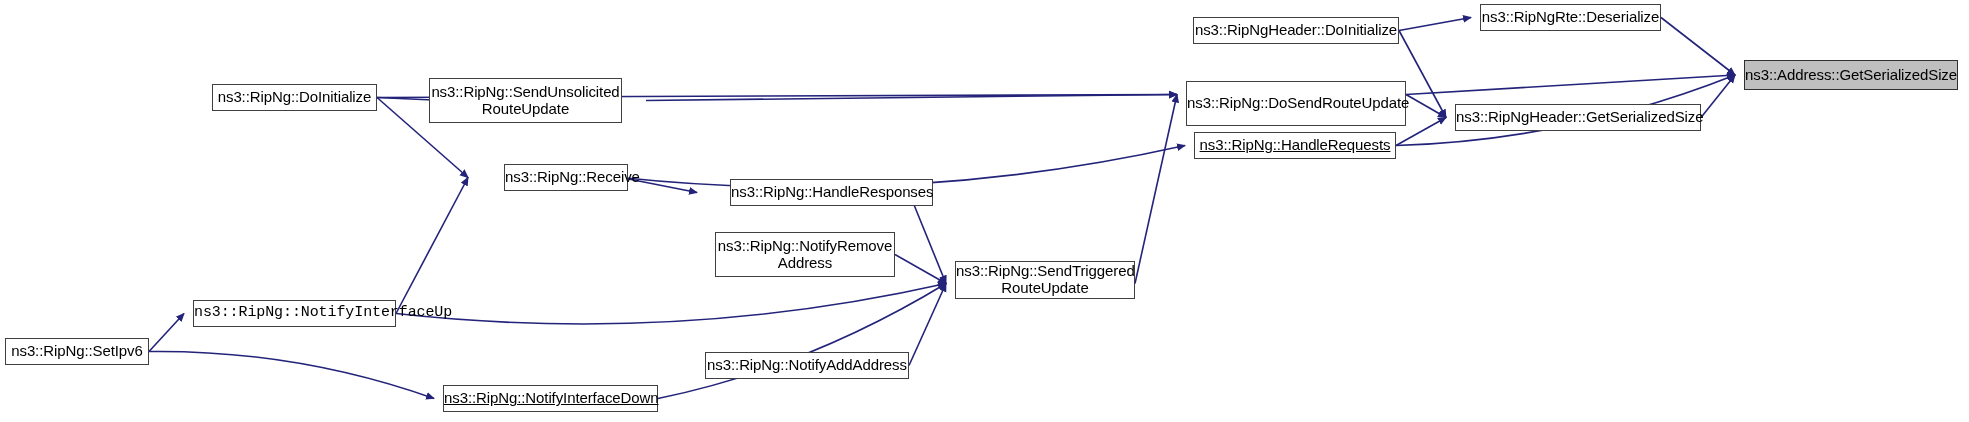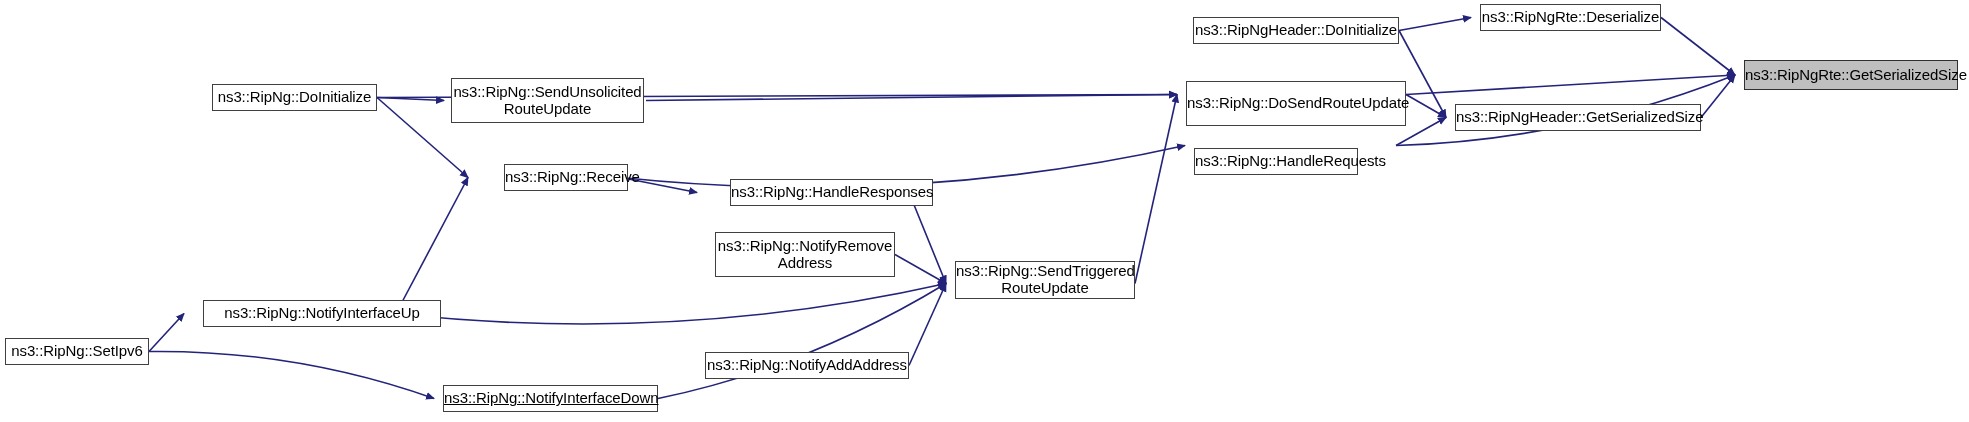--- a/index.html
+++ b/index.html
@@ -64,31 +64,31 @@
         <path d="M1406,94.5 L1735,75" stroke="#23237a" stroke-width="1.6" fill="none" marker-end="url(#ah)"></path>
         <path d="M1396,145.5 L1446,117.5" stroke="#23237a" stroke-width="1.6" fill="none" marker-end="url(#ah)"></path>
         <path d="M1396,145.5 Q1570,140.43089555082818 1735,75" stroke="#23237a" stroke-width="1.6" fill="none" marker-end="url(#ah)"></path>
         <path d="M1661,17.5 L1735,75" stroke="#23237a" stroke-width="1.6" fill="none" marker-end="url(#ah)"></path>
         <path d="M1701,117.5 L1735,75" stroke="#23237a" stroke-width="1.6" fill="none" marker-end="url(#ah)"></path>
       </g>
   </svg>
   <div id="node-layer">
       <div class="node" style="left: 5px; top: 338px; width: 144px; height: 27px;"><span class="lbl">ns3::RipNg::SetIpv6</span></div>
       <div class="node" style="left: 212px; top: 84px; width: 165px; height: 27px;"><span class="lbl">ns3::RipNg::DoInitialize</span></div>
-      <div class="node" style="left: 203px; top: 300px; width: 238px; height: 27px;"><span class="lbl">ns3::RipNg::NotifyInterfaceUp</span></div>
-      <div class="node" style="left: 451px; top: 78px; width: 193px; height: 45px;"><span class="lbl">ns3::RipNg::SendUnsolicited
+      <div class="node" style="left: 193px; top: 300px; width: 203px; height: 27px; font-family: Liberation Mono, monospace;"><span class="lbl">ns3::RipNg::NotifyInterfaceUp</span></div>
+      <div class="node" style="left: 429px; top: 78px; width: 193px; height: 45px;"><span class="lbl">ns3::RipNg::SendUnsolicited
 RouteUpdate</span></div>
       <div class="node" style="left: 504px; top: 164px; width: 124px; height: 27px;"><span class="lbl">ns3::RipNg::Receive</span></div>
       <div class="node" style="left: 443px; top: 385px; width: 215px; height: 27px; text-decoration: underline;"><span class="lbl">ns3::RipNg::NotifyInterfaceDown</span></div>
       <div class="node" style="left: 730px; top: 179px; width: 203px; height: 27px;"><span class="lbl">ns3::RipNg::HandleResponses</span></div>
       <div class="node" style="left: 715px; top: 232px; width: 180px; height: 45px;"><span class="lbl">ns3::RipNg::NotifyRemove
 Address</span></div>
       <div class="node" style="left: 705px; top: 352px; width: 204px; height: 27px;"><span class="lbl">ns3::RipNg::NotifyAddAddress</span></div>
       <div class="node" style="left: 955px; top: 261px; width: 180px; height: 38px;"><span class="lbl">ns3::RipNg::SendTriggered
 RouteUpdate</span></div>
       <div class="node" style="left: 1193px; top: 17px; width: 206px; height: 27px;"><span class="lbl">ns3::RipNgHeader::DoInitialize</span></div>
       <div class="node" style="left: 1186px; top: 81px; width: 220px; height: 45px;"><span class="lbl">ns3::RipNg::DoSendRouteUpdate</span></div>
-      <div class="node" style="left: 1194px; top: 148px; width: 164px; height: 27px;"><span class="lbl">ns3::RipNg::HandleRequests</span></div>
+      <div class="node" style="left: 1194px; top: 132px; width: 202px; height: 27px; text-decoration: underline;"><span class="lbl">ns3::RipNg::HandleRequests</span></div>
       <div class="node" style="left: 1480px; top: 4px; width: 181px; height: 27px;"><span class="lbl">ns3::RipNgRte::Deserialize</span></div>
       <div class="node" style="left: 1455px; top: 104px; width: 246px; height: 27px;"><span class="lbl">ns3::RipNgHeader::GetSerializedSize</span></div>
-      <div class="node highlight" style="left: 1744px; top: 60px; width: 214px; height: 30px;"><span class="lbl">ns3::RipNgRte::GetSerializedSize</span></div>
+      <div class="node highlight" style="left: 1744px; top: 60px; width: 214px; height: 30px;"><span class="lbl">ns3::Address::GetSerializedSize</span></div>
     </div>
 </div>
 
 </body></html>

